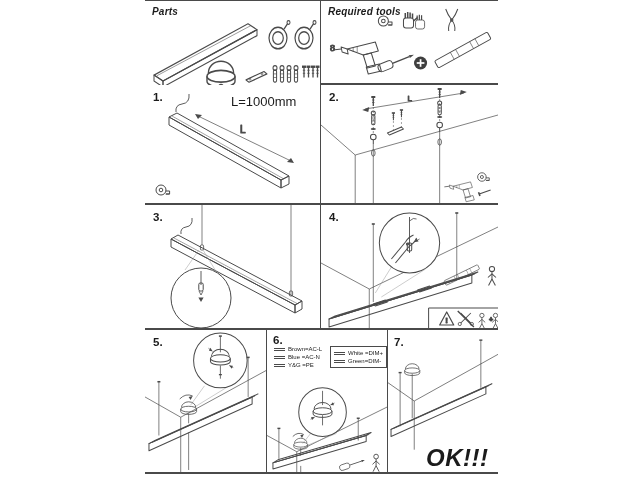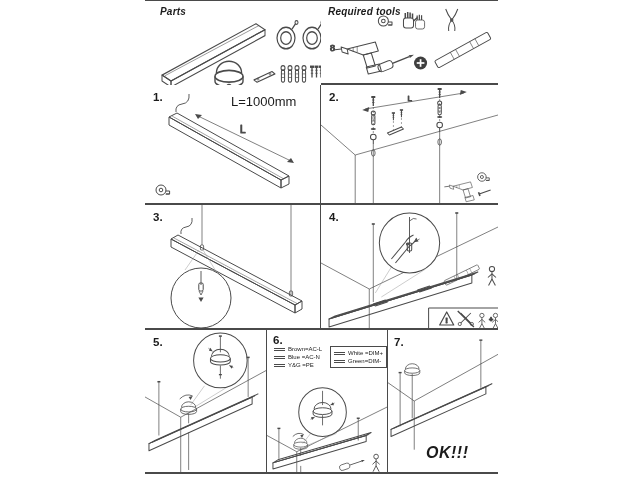--- a/index.html
+++ b/index.html
@@ -6,21 +6,21 @@
   html,body { width:640px; height:480px; background:#ffffff; font-family:"Liberation Sans",sans-serif; color:#1b1b1b; }
   #app { position:relative; width:640px; height:480px; background:#ffffff; overflow:hidden; }
   .sheet { position:absolute; left:145px; top:0; width:353px; height:474px; background:#fff;
            border-top:1px solid #4a4a4a; border-right:1px solid #4a4a4a; border-bottom:2px solid #4a4a4a; }
   .panel { position:absolute; background:#fff; }
   .b-r { border-right:1px solid #4a4a4a; }
   .b-b { border-bottom:2px solid #4a4a4a; }
   .panel-title { position:absolute; left:7px; top:5px; font-style:italic; font-weight:bold; font-size:10px; letter-spacing:.2px; z-index:2; }
   .step-num { position:absolute; left:8px; top:6px; font-weight:bold; font-size:11.5px; z-index:2; }
   .note { position:absolute; font-size:13px; z-index:2; }
-  .ok { position:absolute; font-weight:bold; font-style:italic; font-size:16px; letter-spacing:.5px; z-index:2; }
+  .ok { position:absolute; font-weight:bold; font-style:italic; font-size:24px; letter-spacing:.5px; z-index:2; }
   .illu { position:absolute; left:0; top:0; width:100%; height:100%; display:block; }
   svg text { font-family:"Liberation Sans",sans-serif; fill:#1b1b1b; }
   .legend { position:absolute; z-index:2; }
   .lrow { display:flex; align-items:center; height:8px; }
   .wire-sample { display:inline-block; width:11px; height:3px; border-top:1px solid #4a4a4a; border-bottom:1px solid #4a4a4a; margin-right:3px; flex:none; }
   .ltext { font-size:6px; white-space:pre; }
   .legend.boxed { border:1px solid #4a4a4a; padding:2px 3px; }
   .defs-hidden { position:absolute; width:0; height:0; overflow:hidden; }
 </style>
 </head>
@@ -90,21 +90,21 @@
         <line x1="-12" y1="-4" x2="-12" y2="4" stroke-width=".6"></line>
           <line x1="-6" y1="-4" x2="-6" y2="4" stroke-width=".6"></line>
         <line x1="10" y1="-4" x2="10" y2="4" stroke-width=".6"></line>
           <line x1="16" y1="-4" x2="16" y2="4" stroke-width=".6"></line>
       </g>
     </defs>
   </svg>
 
   <div class="sheet">
 
-    <section class="panel b-r b-b" style="left:0;top:0;width:176px;height:100px;margin-left:8px;">
+    <section class="panel b-r b-b" style="left:0;top:0;width:176px;height:100px;">
       <div class="panel-title">Parts</div>
       <svg class="illu" viewBox="0 0 175 82" preserveAspectRatio="none">
         <g stroke="#4a4a4a" fill="none" stroke-width="1" stroke-linejoin="round">
           <g>
             <polygon points="9,62 103,19 112,24 18,67"></polygon>
             <polygon points="18,67 112,24 112,29 18,72"></polygon>
             <polygon points="9,62 9,67 18,72 18,67"></polygon>
             <line x1="12" y1="62.5" x2="106" y2="20.5" stroke-width=".5"></line>
           </g>
           <use href="#sym-coil" x="0" y="0" transform="translate(133,31)"></use>

